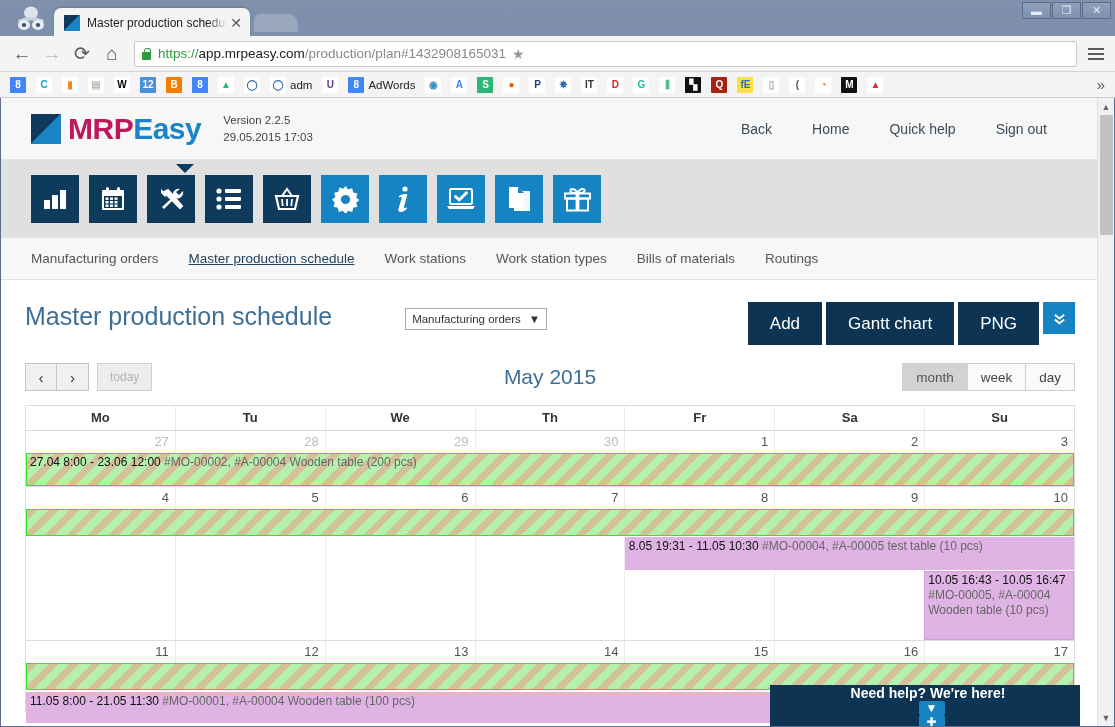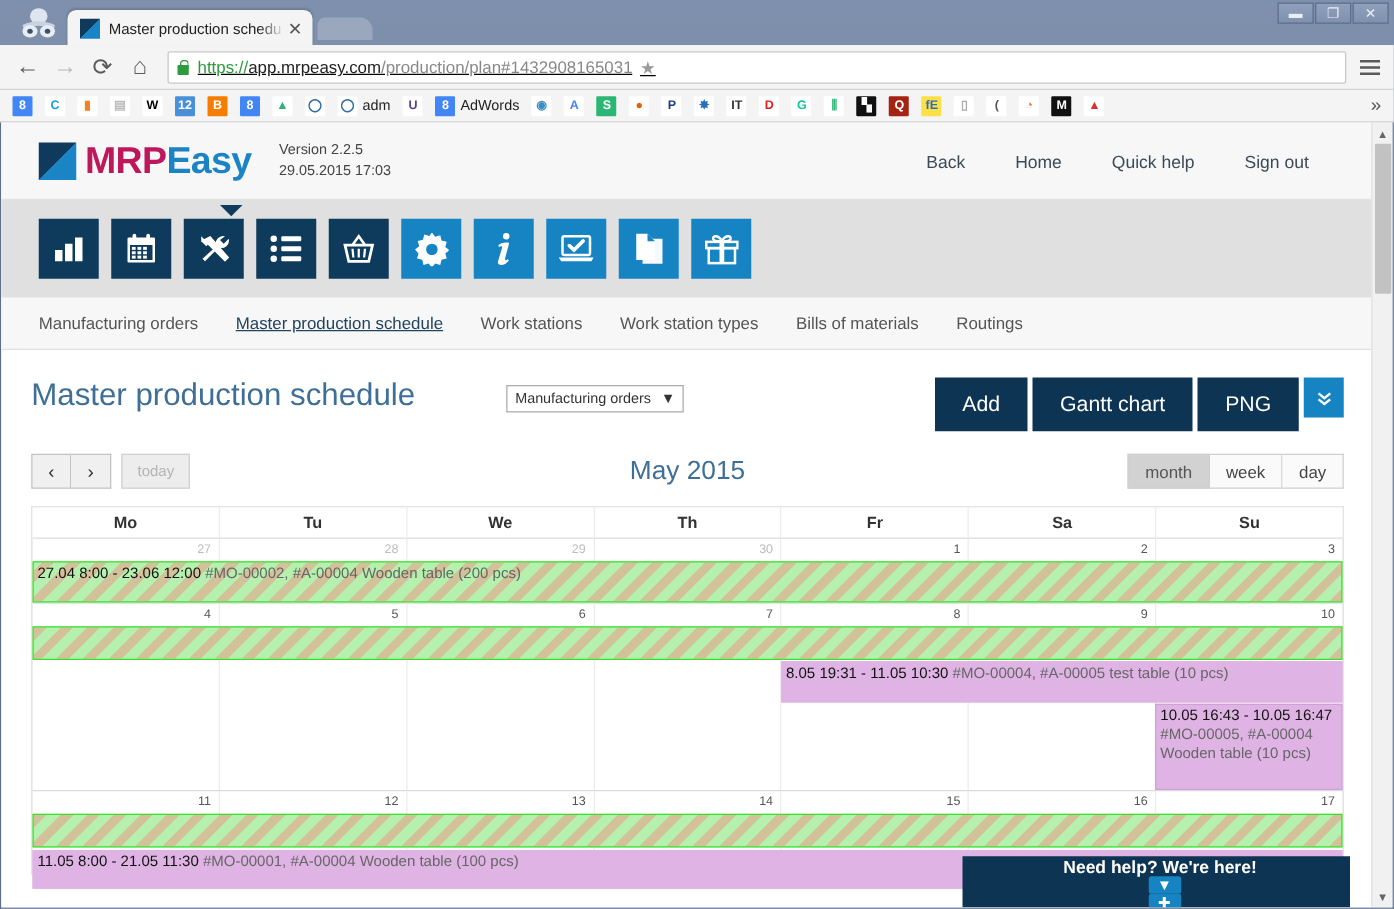--- a/index.html
+++ b/index.html
@@ -73,21 +73,21 @@
   }
   .navbtn {
     width: 28px; height: 28px;
     display: flex; align-items: center; justify-content: center;
     color: #5a5a5a; font-size: 19px; cursor: pointer; user-select: none;
   }
   .navbtn.dim { color: #b9b9b9; }
   .omnibox {
     flex: 1; height: 26px; margin: 0 6px;
     background: #fff; border: 1px solid #c8c8c8; border-radius: 2px;
-    display: flex; align-items: center; padding: 0 6px; text-decoration: underline;
+    display: flex; align-items: center; padding: 0 6px;
   }
   .lock { width: 11px; height: 13px; margin-right: 6px; flex: none; position: relative; }
   .lock::before {
     content:''; position:absolute; left:1px; top:5px; width:9px; height:8px;
     background:#2d9a3e; border-radius:1px;
   }
   .lock::after {
     content:''; position:absolute; left:3px; top:1px; width:5px; height:6px;
     border:1.5px solid #2d9a3e; border-bottom:none; border-radius:3px 3px 0 0;
   }
@@ -233,21 +233,21 @@
   .cal-head div {
     flex: 1 1 0; text-align: center; font-size: 13px; color: #333;
     padding: 4px 0 5px; font-weight: bold;
     border-left: 1px solid #ececec;
   }
   .cal-head div:first-child { border-left: none; }
 
   .week { border-bottom: 1px solid #dcdcdc; position: relative; }
   .daynums { display: flex; }
   .daynums div {
-    flex: 1 1 0; text-align: right; font-size: 10px; color: #555;
+    flex: 1 1 0; text-align: right; font-size: 13px; color: #555;
     padding: 3px 6px 4px 0;
     border-left: 1px solid #ececec;
   }
   .daynums div:first-child { border-left: none; }
   .daynums div.other { color: #bcbcbc; }
   .wkbody { position: relative; display: flex; }
   .wkbody .cellcol {
     flex: 1 1 0; border-left: 1px solid #ececec;
   }
   .wkbody .cellcol:first-child { border-left: none; }

